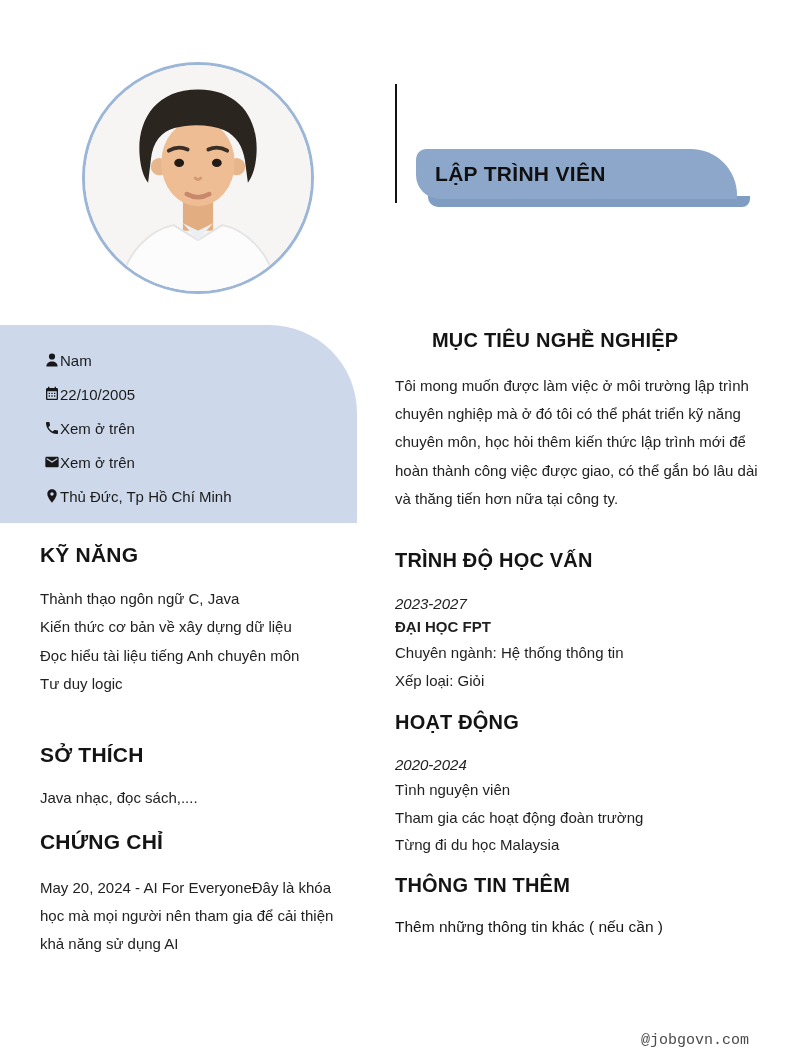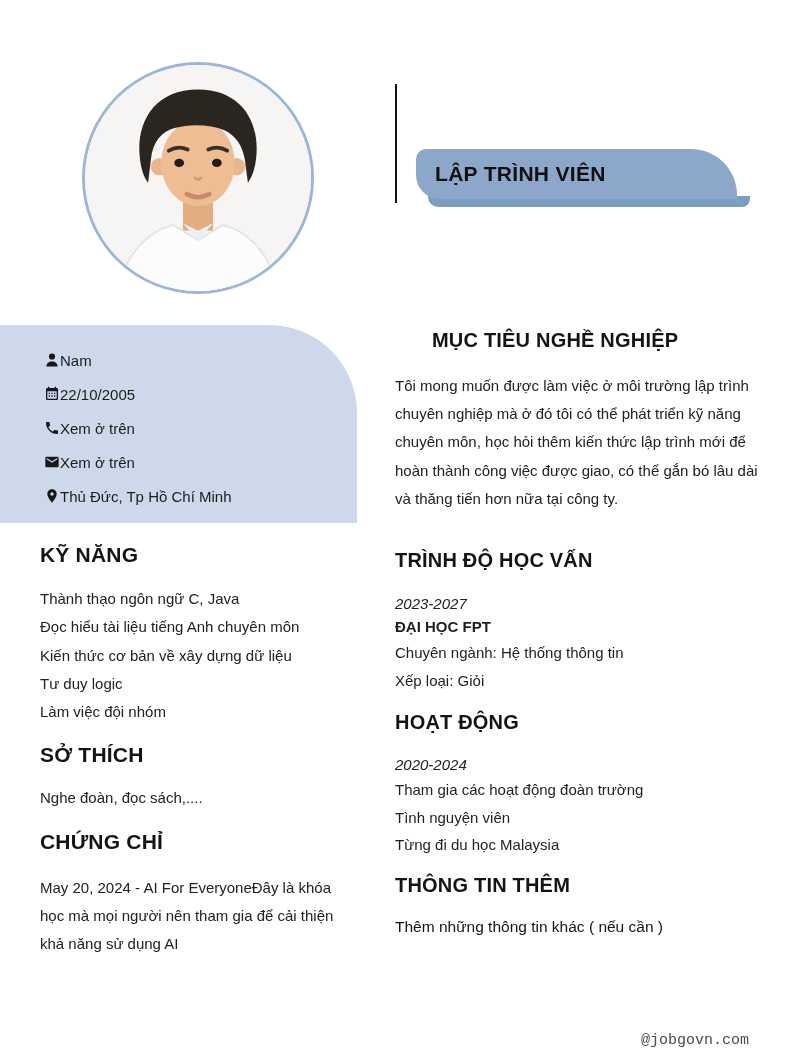--- a/index.html
+++ b/index.html
@@ -164,48 +164,47 @@
             <path d="M12 2C8.13 2 5 5.13 5 9c0 5.25 7 13 7 13s7-7.75 7-13c0-3.87-3.13-7-7-7zm0 9.5c-1.38 0-2.5-1.12-2.5-2.5s1.12-2.5 2.5-2.5 2.5 1.12 2.5 2.5-1.12 2.5-2.5 2.5z"></path>
           </svg>
       </span>
       <span class="txt">Thủ Đức, Tp Hồ Chí Minh</span>
     </div>
   </div>
 
   <div class="sec-h" style="left:40px; top:543px;">KỸ NĂNG</div>
   <div class="skills-list body-txt">
     <div class="left-col-item">Thành thạo ngôn ngữ C, Java</div>
+    <div class="left-col-item">Kiến thức cơ bản về xây dựng dữ liệu</div>
     <div class="left-col-item">Đọc hiểu tài liệu tiếng Anh chuyên môn</div>
-    <div class="left-col-item">Kiến thức cơ bản về xây dựng dữ liệu</div>
     <div class="left-col-item">Tư duy logic</div>
-    <div class="left-col-item">Làm việc đội nhóm</div>
   </div>
 
   <div class="sec-h" style="left:40px; top:743px;">SỞ THÍCH</div>
-  <div class="hobby-text body-txt">Nghe đoàn, đọc sách,....</div>
+  <div class="hobby-text body-txt">Java nhạc, đọc sách,....</div>
 
   <div class="sec-h" style="left:40px; top:830px;">CHỨNG CHỈ</div>
   <div class="cert-text body-txt">May 20, 2024 - AI For EveryoneĐây là khóa học mà mọi người nên tham gia để cải thiện khả năng sử dụng AI</div>
 
   <div class="sec-h right" style="left:395px; top:329px;margin-left:37px;">MỤC TIÊU NGHỀ NGHIỆP</div>
   <div class="objective-text body-txt">Tôi mong muốn được làm việc ở môi trường lập trình chuyên nghiệp mà ở đó tôi có thể phát triển kỹ năng chuyên môn, học hỏi thêm kiến thức lập trình mới để hoàn thành công việc được giao, có thể gắn bó lâu dài và thăng tiến hơn nữa tại công ty.</div>
 
   <div class="sec-h right" style="left:395px; top:549px;">TRÌNH ĐỘ HỌC VẤN</div>
   <div class="edu-block">
     <div class="period">2023-2027</div>
     <div class="edu-school">ĐẠI HỌC FPT</div>
     <div class="stack-line">Chuyên ngành: Hệ thống thông tin</div>
     <div class="stack-line">Xếp loại: Giỏi</div>
   </div>
 
   <div class="sec-h right" style="left:395px; top:711px;">HOẠT ĐỘNG</div>
   <div class="act-block">
     <div class="period">2020-2024</div>
+    <div class="stack-line">Tình nguyện viên</div>
     <div class="stack-line">Tham gia các hoạt động đoàn trường</div>
-    <div class="stack-line">Tình nguyện viên</div>
     <div class="stack-line">Từng đi du học Malaysia</div>
   </div>
 
   <div class="sec-h right" style="left:395px; top:874px;">THÔNG TIN THÊM</div>
   <div class="addl-sub">Thêm những thông tin khác ( nếu cần )</div>
 
   <div class="watermark">@jobgovn.com</div>
 
 </div>
 

